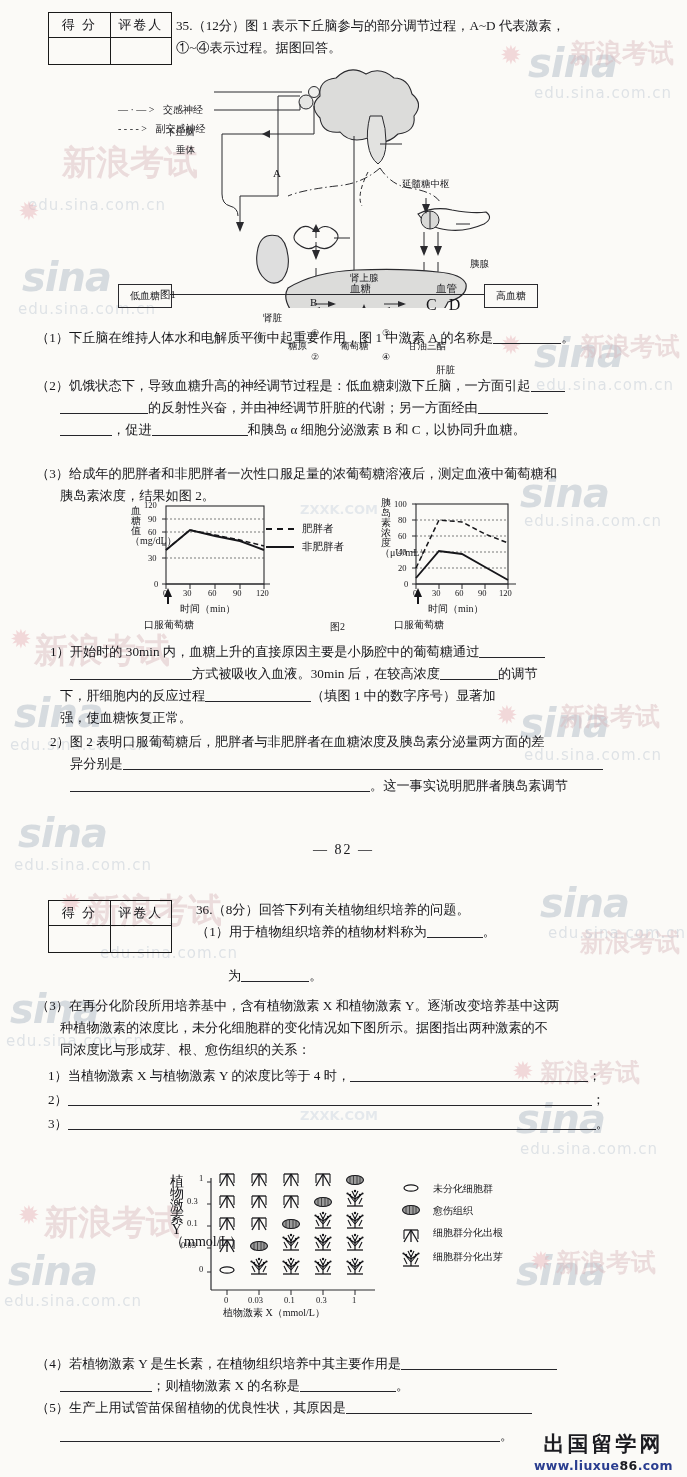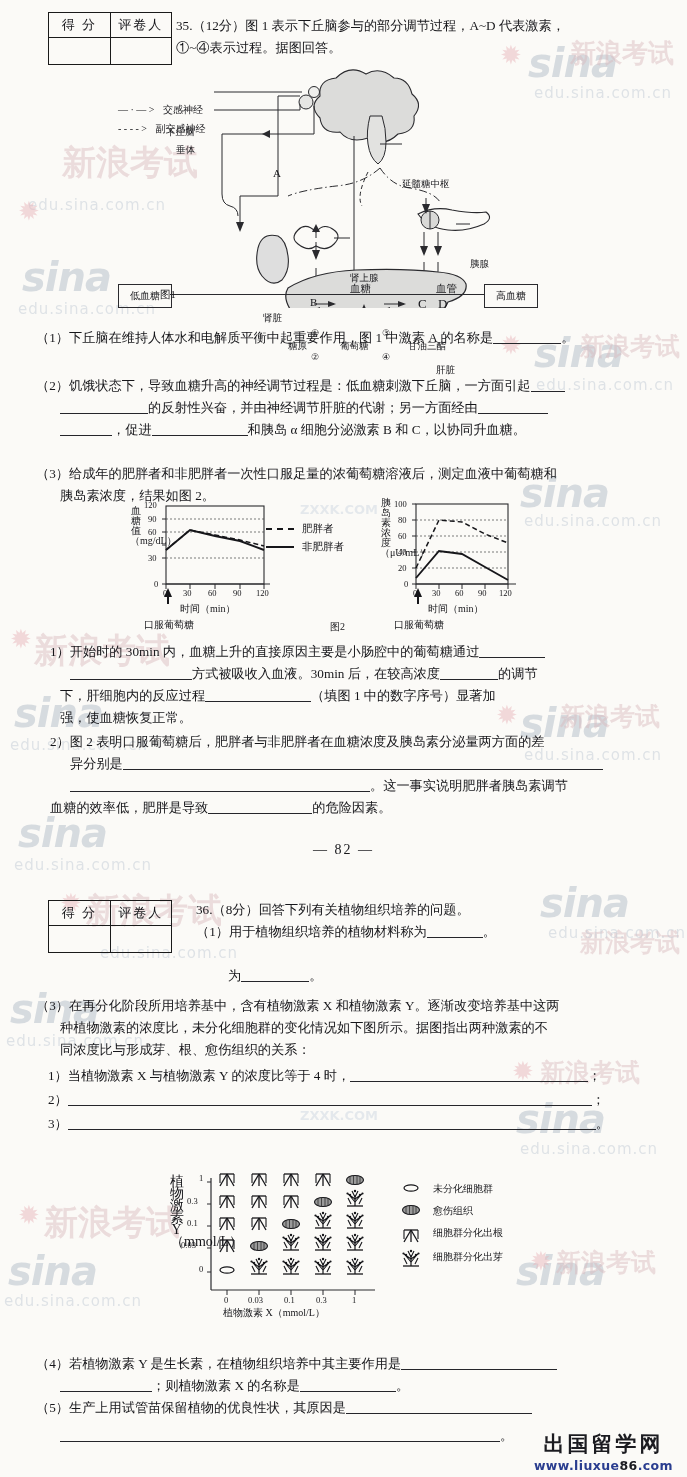--- a/index.html
+++ b/index.html
@@ -211,21 +211,21 @@
     </svg>
 
     <div class="f1lab" style="left:48px;top:30px;">下丘脑</div>
     <div class="f1lab" style="left:58px;top:48px;">垂体</div>
     <div class="f1lab" style="left:284px;top:82px;">延髓糖中枢</div>
     <div class="f1lab" style="left:155px;top:71px;font-size:11px;">A</div>
     <div class="f1lab" style="left:232px;top:176px;">肾上腺</div>
     <div class="f1lab" style="left:145px;top:216px;">肾脏</div>
     <div class="f1lab" style="left:352px;top:162px;">胰腺</div>
     <div class="f1lab" style="left:192px;top:200px;font-size:11px;">B</div>
-    <div class="f1lab" style="left:300px;top:200px;font-size:13px;letter-spacing:4px;">C D</div>
+    <div class="f1lab" style="left:308px;top:200px;font-size:16px;letter-spacing:4px;">C D</div>
     <div class="f1lab" style="left:193px;top:232px;font-size:9px;">①</div>
     <div class="f1lab" style="left:193px;top:256px;font-size:9px;">②</div>
     <div class="f1lab" style="left:264px;top:232px;font-size:9px;">③</div>
     <div class="f1lab" style="left:264px;top:256px;font-size:9px;">④</div>
     <div class="f1lab" style="left:170px;top:244px;">糖原</div>
     <div class="f1lab" style="left:222px;top:244px;">葡萄糖</div>
     <div class="f1lab" style="left:290px;top:244px;">甘油三酯</div>
     <div class="f1lab" style="left:318px;top:268px;">肝脏</div>
 
     <div class="legend1">
@@ -379,23 +379,20 @@
     <span>下，肝细胞内的反应过程</span><span class="blank" style="width:106px;"></span><span>（填图 1 中的数字序号）显著加</span>
   </div>
   <div class="q" style="left:60px;top:706px;">强，使血糖恢复正常。</div>
 
   <div class="q" style="left:50px;top:730px;">2）图 2 表明口服葡萄糖后，肥胖者与非肥胖者在血糖浓度及胰岛素分泌量两方面的差</div>
   <div class="q" style="left:70px;top:752px;">
     <span>异分别是</span><span class="blank" style="width:480px;"></span>
   </div>
   <div class="q" style="left:70px;top:774px;">
     <span class="blank" style="width:300px;"></span><span>。这一事实说明肥胖者胰岛素调节</span>
-  </div>
-  <div class="q" style="left:50px;top:796px;">
-    <span>血糖的效率低，肥胖是导致</span><span class="blank" style="width:104px;"></span><span>的危险因素。</span>
   </div>
 
   <div class="pageno" style="top:842px;">— 82 —</div>
 
   <div class="scorebox" style="left:48px;top:900px;width:122px;">
     <div class="r1">
       <div class="c">得 分</div>
       <div class="c">评卷人</div>
     </div>
     <div class="r2">

